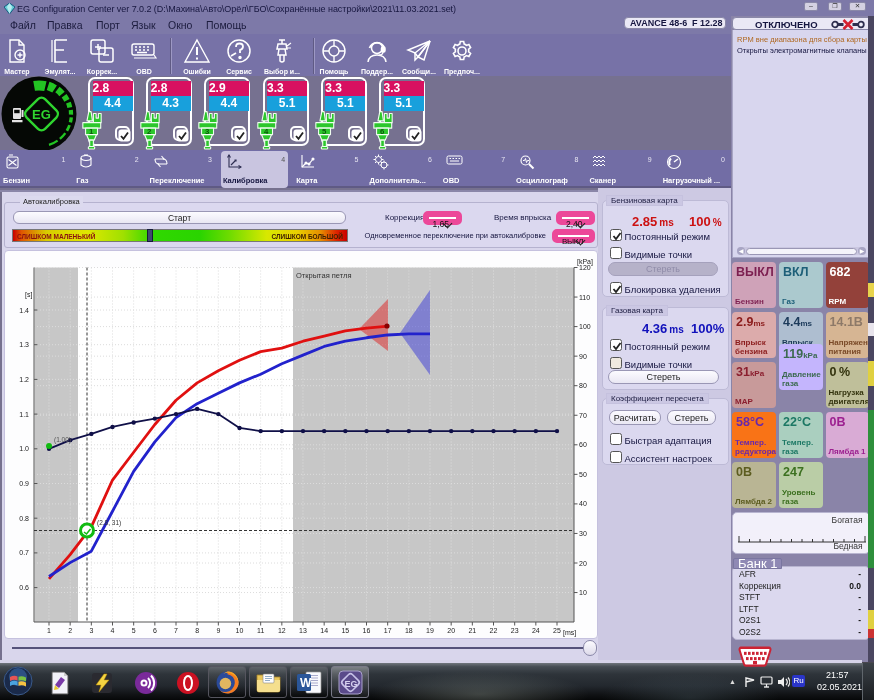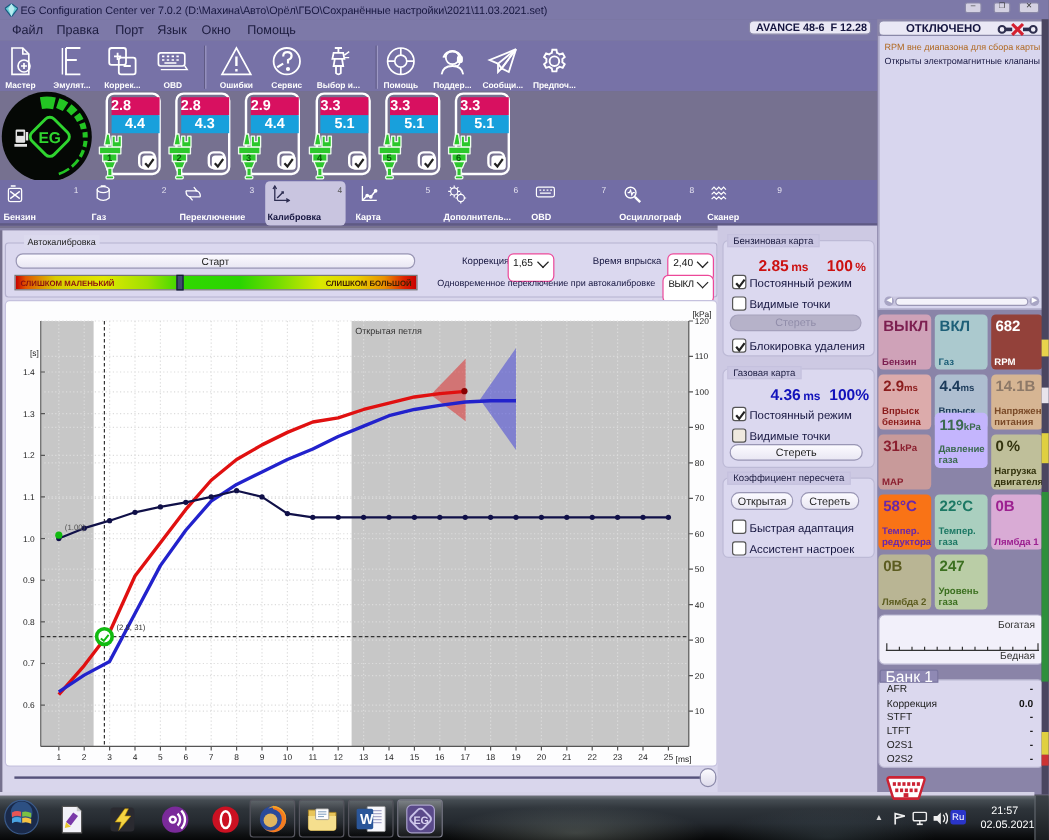--- a/index.html
+++ b/index.html
@@ -32,21 +32,21 @@
   #autocal { position:absolute; left:4px; top:202px; width:594px; height:46px; background:#dbd8ef; border:1px solid #b5b2cf; border-radius:3px; }
   #autocal-tag { position:absolute; left:20px; top:196px; height:11px; padding:0 3px; background:#dcdaee; font-size:7.5px; color:#222; line-height:11px; z-index:3; }
   #chartpanel { position:absolute; left:4px; top:250px; width:594px; height:389px; background:#fdfdfe; border:1px solid #c5c1de; border-radius:4px; }
   #midcol { position:absolute; left:598px; top:188px; width:135px; height:474px; background:#cdc9e3; }
   .group { position:absolute; left:4px; background:#dbd8ef; border:1px solid #bdbad6; border-radius:5px; }
   .gtag { position:absolute; height:11px; padding:0 4px; background:#cbc7e3; border:1px solid #c5c1de; font-size:8px; color:#1c1c40; line-height:10px; z-index:3; }
   .cb { position:absolute; width:12px; height:12px; background:#fff; border:1.5px solid #555; border-radius:2.5px; }
   .cb svg { position:absolute; left:0px; top:0px; }
   .cblbl { position:absolute; font-size:9.5px; color:#15153f; white-space:nowrap; }
   .btn { position:absolute; background:linear-gradient(#fcfbff,#e9e7f3); border:1px solid #9a97b5; border-radius:7px; font-size:9px; color:#222; text-align:center; }
-  .dd { position:absolute; height:24px; background:#fff; border:1px solid #ec4899; border-radius:5px; font-size:8.5px; color:#111; }
+  .dd { position:absolute; height:14px; background:#fff; border:6px solid #ec4899; border-radius:5px; font-size:8.5px; color:#111; }
   .dd span { position:absolute; left:4px; top:2px; }
   .dd:after { content:""; position:absolute; right:5px; top:2.5px; width:6px; height:6px; border-right:1.8px solid #222; border-bottom:1.8px solid #222; transform:rotate(45deg); }
   
   #rightcol { position:absolute; left:731px; top:16px; width:143px; height:646px; background:#8a84a8; }
   #conn-header { position:absolute; left:0px; top:1px; width:137px; height:13px; background:#eae8f5; border:1.5px solid #8a88a8; border-radius:4px 0 0 4px; }
   #messages { position:absolute; left:0px; top:14px; width:137px; height:228px; background:#d8d6ee; border:1px solid #a8a5c4; border-top:none; }
   .tile { position:absolute; width:43.5px; height:46px; border-radius:4px; overflow:hidden; }
   .tile .val { position:absolute; left:4px; top:2.5px; font-size:12.5px; font-weight:bold; white-space:nowrap; }
   .tile .val small { font-size:8px; font-weight:bold; }
   .tile .tl { position:absolute; left:3px; bottom:2px; font-size:8px; font-weight:bold; line-height:9px; white-space:pre-line; }
@@ -416,20 +416,29 @@
       </svg>
       <div class="num">8</div>
       <div class="tlbl">Осциллограф</div>
     </div>
     <div class="tab" style="left:586.4px;width:73.3px">
       <svg width="16" height="14" viewBox="0 0 16 14" fill="none" stroke="#fff" stroke-width="1">
         <path d="M1 4 l2-2 2 2 2-2 2 2 2-2 2 2 M1 8 l2-2 2 2 2-2 2 2 2-2 2 2 M1 12 l2-2 2 2 2-2 2 2 2-2 2 2"></path>
       </svg>
       <div class="num">9</div>
       <div class="tlbl">Сканер</div>
+    </div>
+    <div class="tab" style="left:659.6999999999999px;width:73.3px">
+      <svg width="16" height="16" viewBox="0 0 16 16" fill="none" stroke="#fff" stroke-width="1.1">
+        <circle cx="8" cy="8" r="6.5"></circle>
+        <path d="M8 8 L12 5" stroke-width="1.5"></path>
+        <path d="M4 11 a5.6 5.6 0 0 1 1-6.5" stroke-width="2"></path>
+      </svg>
+      <div class="num">0</div>
+      <div class="tlbl">Нагрузочный ...</div>
     </div>
 </div>
 <div id="autocal-tag">Автокалибровка</div>
 <div id="autocal">
   <div class="btn" style="left:8px;top:8px;width:333px;height:13px;line-height:12px;border-radius:6px;font-size:8.5px">Старт</div>
   <div style="position:absolute;left:7px;top:26px;width:336px;height:13px;border:1px solid #777;background:linear-gradient(90deg,#c80000 0%,#e05500 2.5%,#d8cc00 10%,#e0e800 22%,#a0e000 33%,#30d800 42%,#2ad400 56%,#70dc00 65%,#d8e800 76%,#e8d000 85%,#e89000 92%,#dd2200 97%,#c80000 100%)">
     <div style="position:absolute;left:4px;top:2.5px;font-size:6.5px;font-weight:bold;color:#8a1010">СЛИШКОМ МАЛЕНЬКИЙ</div>
     <div style="position:absolute;right:4px;top:2.5px;font-size:6.5px;font-weight:bold;color:#402000">СЛИШКОМ БОЛЬШОЙ</div>
     <div style="position:absolute;left:134px;top:-1px;width:6px;height:13px;background:#404a70;border:1px solid #151c38"></div>
   </div>
@@ -690,21 +699,21 @@
         <path d="M2.5 6 l2.5 3 L9.5 3" stroke="#222" stroke-width="1.8" fill="none"></path>
       </svg>
     </div>
   <div class="cblbl" style="left:26.5px;top:153px">Постоянный режим</div>
   <div class="cb" style="left:12px;top:169px;background:#efe9df"></div>
   <div class="cblbl" style="left:26.5px;top:171px">Видимые точки</div>
   <div class="btn" style="left:10px;top:182px;width:111px;height:14px;line-height:13px">Стереть</div>
 
   <div class="group" style="top:210px;width:127px;height:67px"></div>
   <div class="gtag" style="left:8px;top:205px">Коэффициент пересчета</div>
-  <div class="btn" style="left:11px;top:222px;width:52px;height:15px;line-height:14px">Открытая</div>
+  <div class="btn" style="left:11px;top:222px;width:52px;height:15px;line-height:14px">Расчитать</div>
   <div class="btn" style="left:69px;top:222px;width:49px;height:15px;line-height:14px">Стереть</div>
   <div class="cb" style="left:12px;top:245px"></div>
   <div class="cblbl" style="left:26.5px;top:247px">Быстрая адаптация</div>
   <div class="cb" style="left:12px;top:263px"></div>
   <div class="cblbl" style="left:26.5px;top:265px">Ассистент настроек</div>
 </div>
 <div id="rightcol">
   <div id="conn-header" style="left:1px;width:138px">
     <div style="position:absolute;left:22px;top:1px;font-size:9.5px;font-weight:bold;color:#15153f">ОТКЛЮЧЕНО</div>
     <svg style="position:absolute;right:4px;top:1px" width="34" height="11" viewBox="0 0 34 11">

